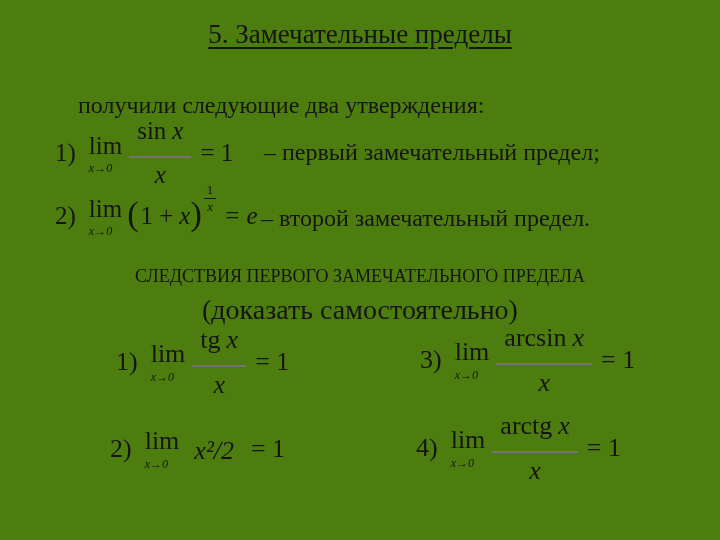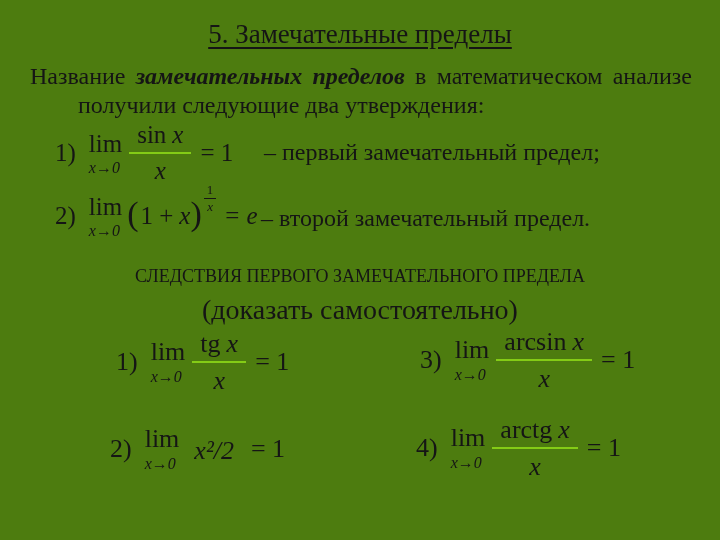--- a/index.html
+++ b/index.html
@@ -35,26 +35,26 @@
     position:absolute;
     display:flex; align-items:center;
     font-size:25px; line-height:1.15; white-space:nowrap;
   }
   .formula.small-grid { font-size:26px; }
   .fnum { margin-right:13px; }
   .limblock {
     display:inline-flex; flex-direction:column; 
     line-height:1;
   }
-  .limblock .sub { font-size:16px; margin-top:4px; font-style:italic; }
+  .limblock .sub { font-size:12px; margin-top:4px; font-style:italic; }
   .frac {
     display:inline-flex; flex-direction:column; align-items:stretch;
     text-align:center; line-height:1.05; margin-left:7px;
   }
-  .frac .fr-num { border-bottom:2px solid #84cc16; padding:0 8px 4px; }
+  .frac .fr-num { border-bottom:2px solid #737373; padding:0 8px 12px; }
   .frac .fr-den { padding:4px 8px 0; }
   .var { font-style:italic; }
   .nvar { font-style:italic; margin-left:6px; }
   .rhs { margin-left:9px; }
   .paren { font-size:34px; line-height:0.8; position:relative; top:-2px; }
   .popen { margin-left:5px; }
   .base { margin-left:2px; }
   .expfrac {
     display:inline-flex; flex-direction:column; align-items:stretch;
     text-align:center; font-size:13px; line-height:1.05;
@@ -83,21 +83,20 @@
 </style>
 </head>
 <body>
 
 <div class="slide">
 
   <div class="title">
     <span class="underlined">5. Замечательные пределы</span>
   </div>
 
-  <div class="intro-line1"><span>Название </span><span class="em">замечательных пределов</span><span> в математическом анализе</span></div>
   <div class="intro-line2">получили следующие два утверждения:</div>
 
   <div class="formula f1">
     <span class="fnum">1)</span>
     <span class="limblock">
       <span>lim</span>
       <span class="sub">x→0</span>
     </span>
     <span class="frac">
       <span class="fr-num"><span>sin</span><span class="nvar">x</span></span>

